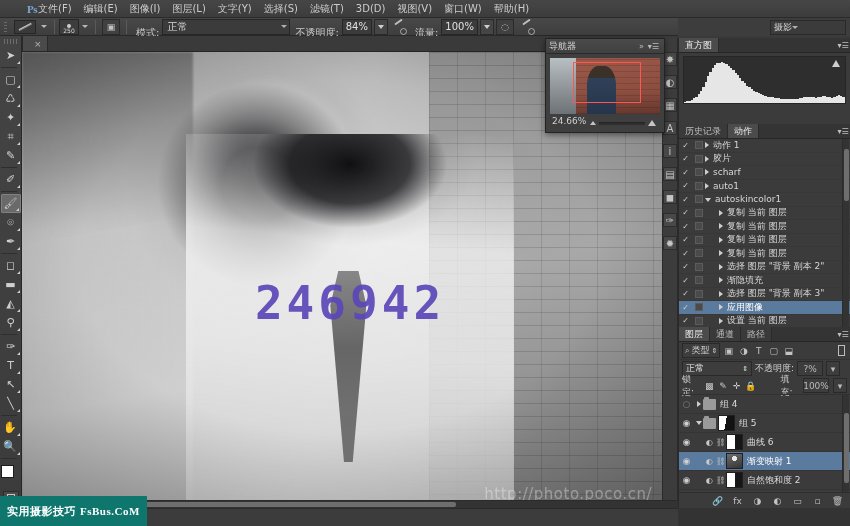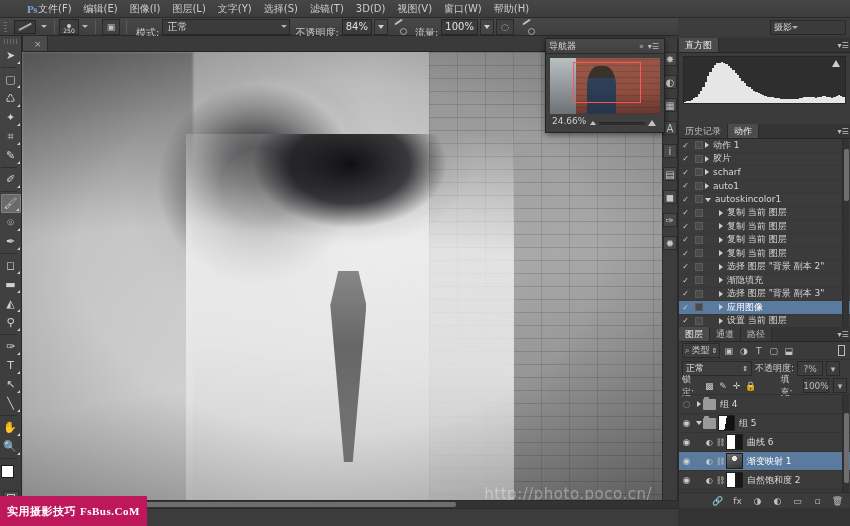--- a/index.html
+++ b/index.html
@@ -216,21 +216,21 @@
     color: rgba(255,255,255,0.34);
     text-shadow: 0 1px 1px rgba(0,0,0,0.12);
     line-height: 26px;
   }
   .watermark-poco .wm-url {
     font-size: 15px; color: rgba(255,255,255,0.34); letter-spacing: 0.5px;
     line-height: 15px; margin-top: 1px;
   }
   .watermark-fsbus {
     position: absolute; left: 0; bottom: 0; height: 18px;
-    background: #be185d; color: #ffffff;
+    background: #0f766e; color: #ffffff;
     display: flex; align-items: center; padding: 15px 7px;
     font-size: 11px; font-weight: bold; z-index: 40;
     letter-spacing: 0.5px;
   }
   .watermark-fsbus .lat { font-family: "Liberation Serif", serif; margin-left: 4px; }
 
   
   .navigator {
     position: absolute; left: 545px; top: 38px; width: 120px; height: 95px;
     background: #3f3f3f; border: 1px solid #232323;
@@ -586,20 +586,21 @@
   </div>
 
   <div class="canvas-area">
     <div class="photo">
       <div class="photo-left"></div>
       <div class="photo-brick"></div>
       <div class="photo-subject"></div>
       <div class="photo-tie"></div>
       <div class="photo-vignette"></div>
     </div>
+    <div class="overlay-number">246942</div>
     <div class="watermark-poco">
       <div class="wm-url">http://photo.poco.cn/</div>
     </div>
     <div class="vscrollbar">
         <div class="thumbp"></div>
       </div>
   </div>
 
   <div class="navigator">
     <div class="nav-titlebar">

